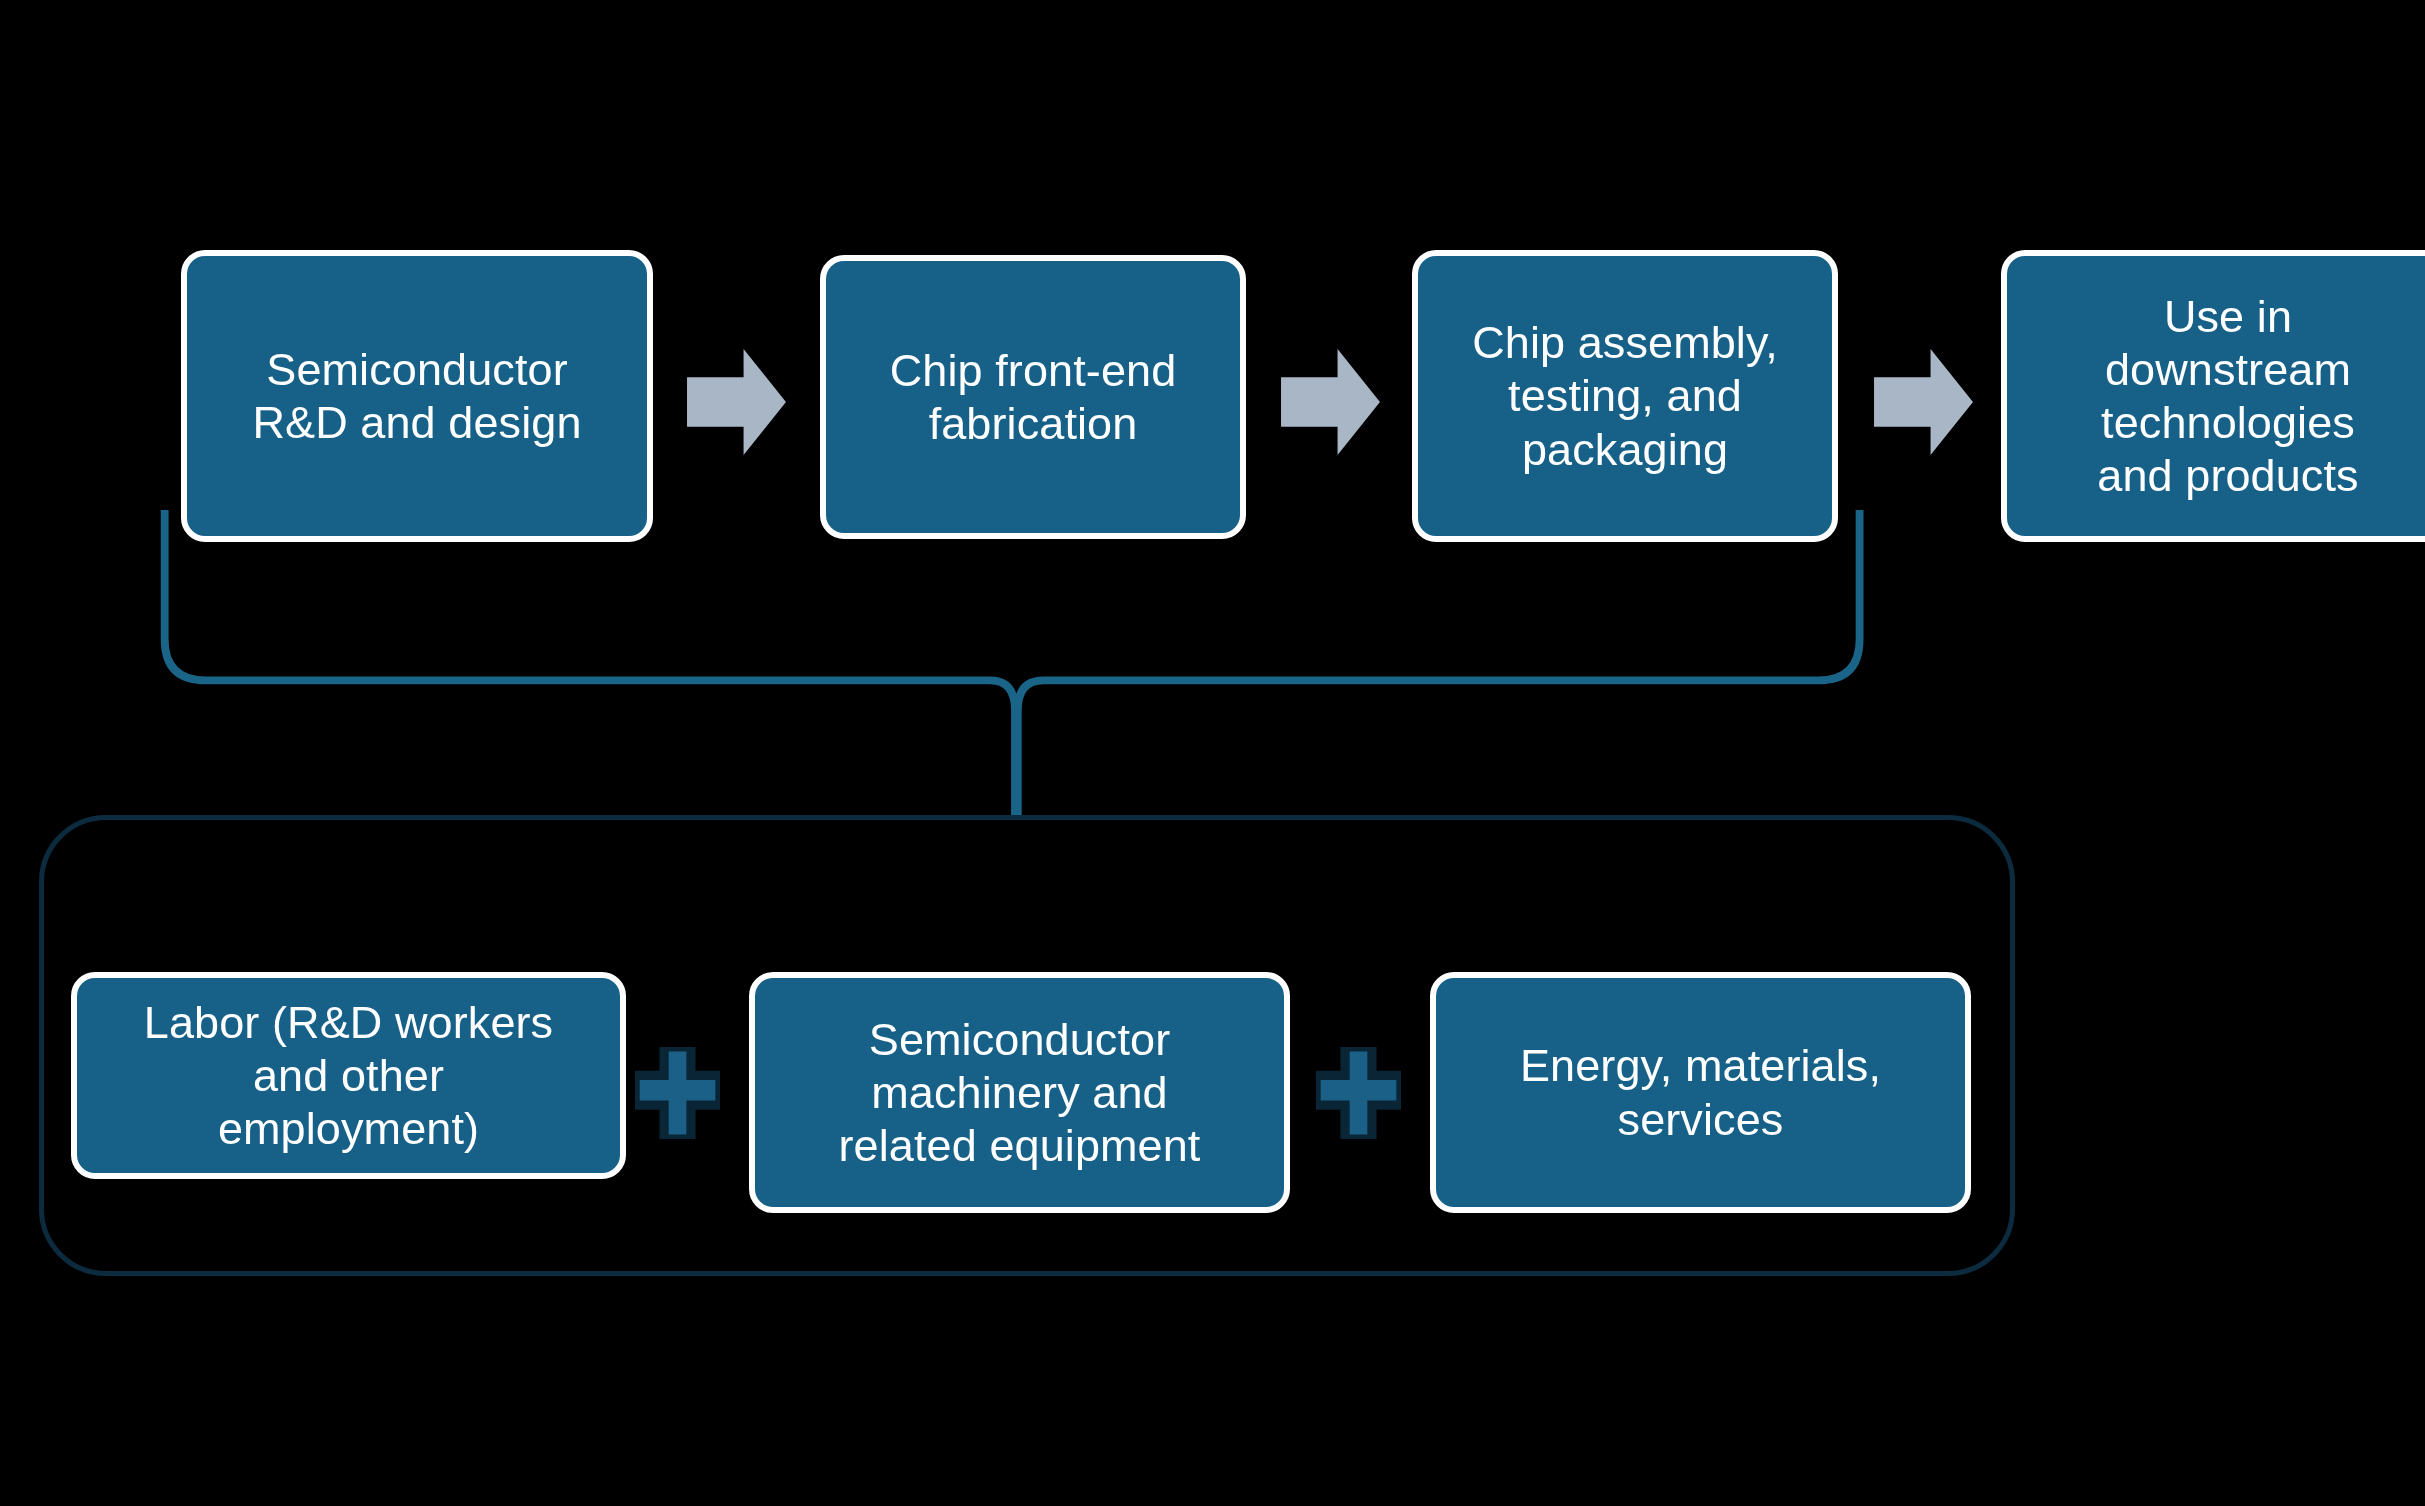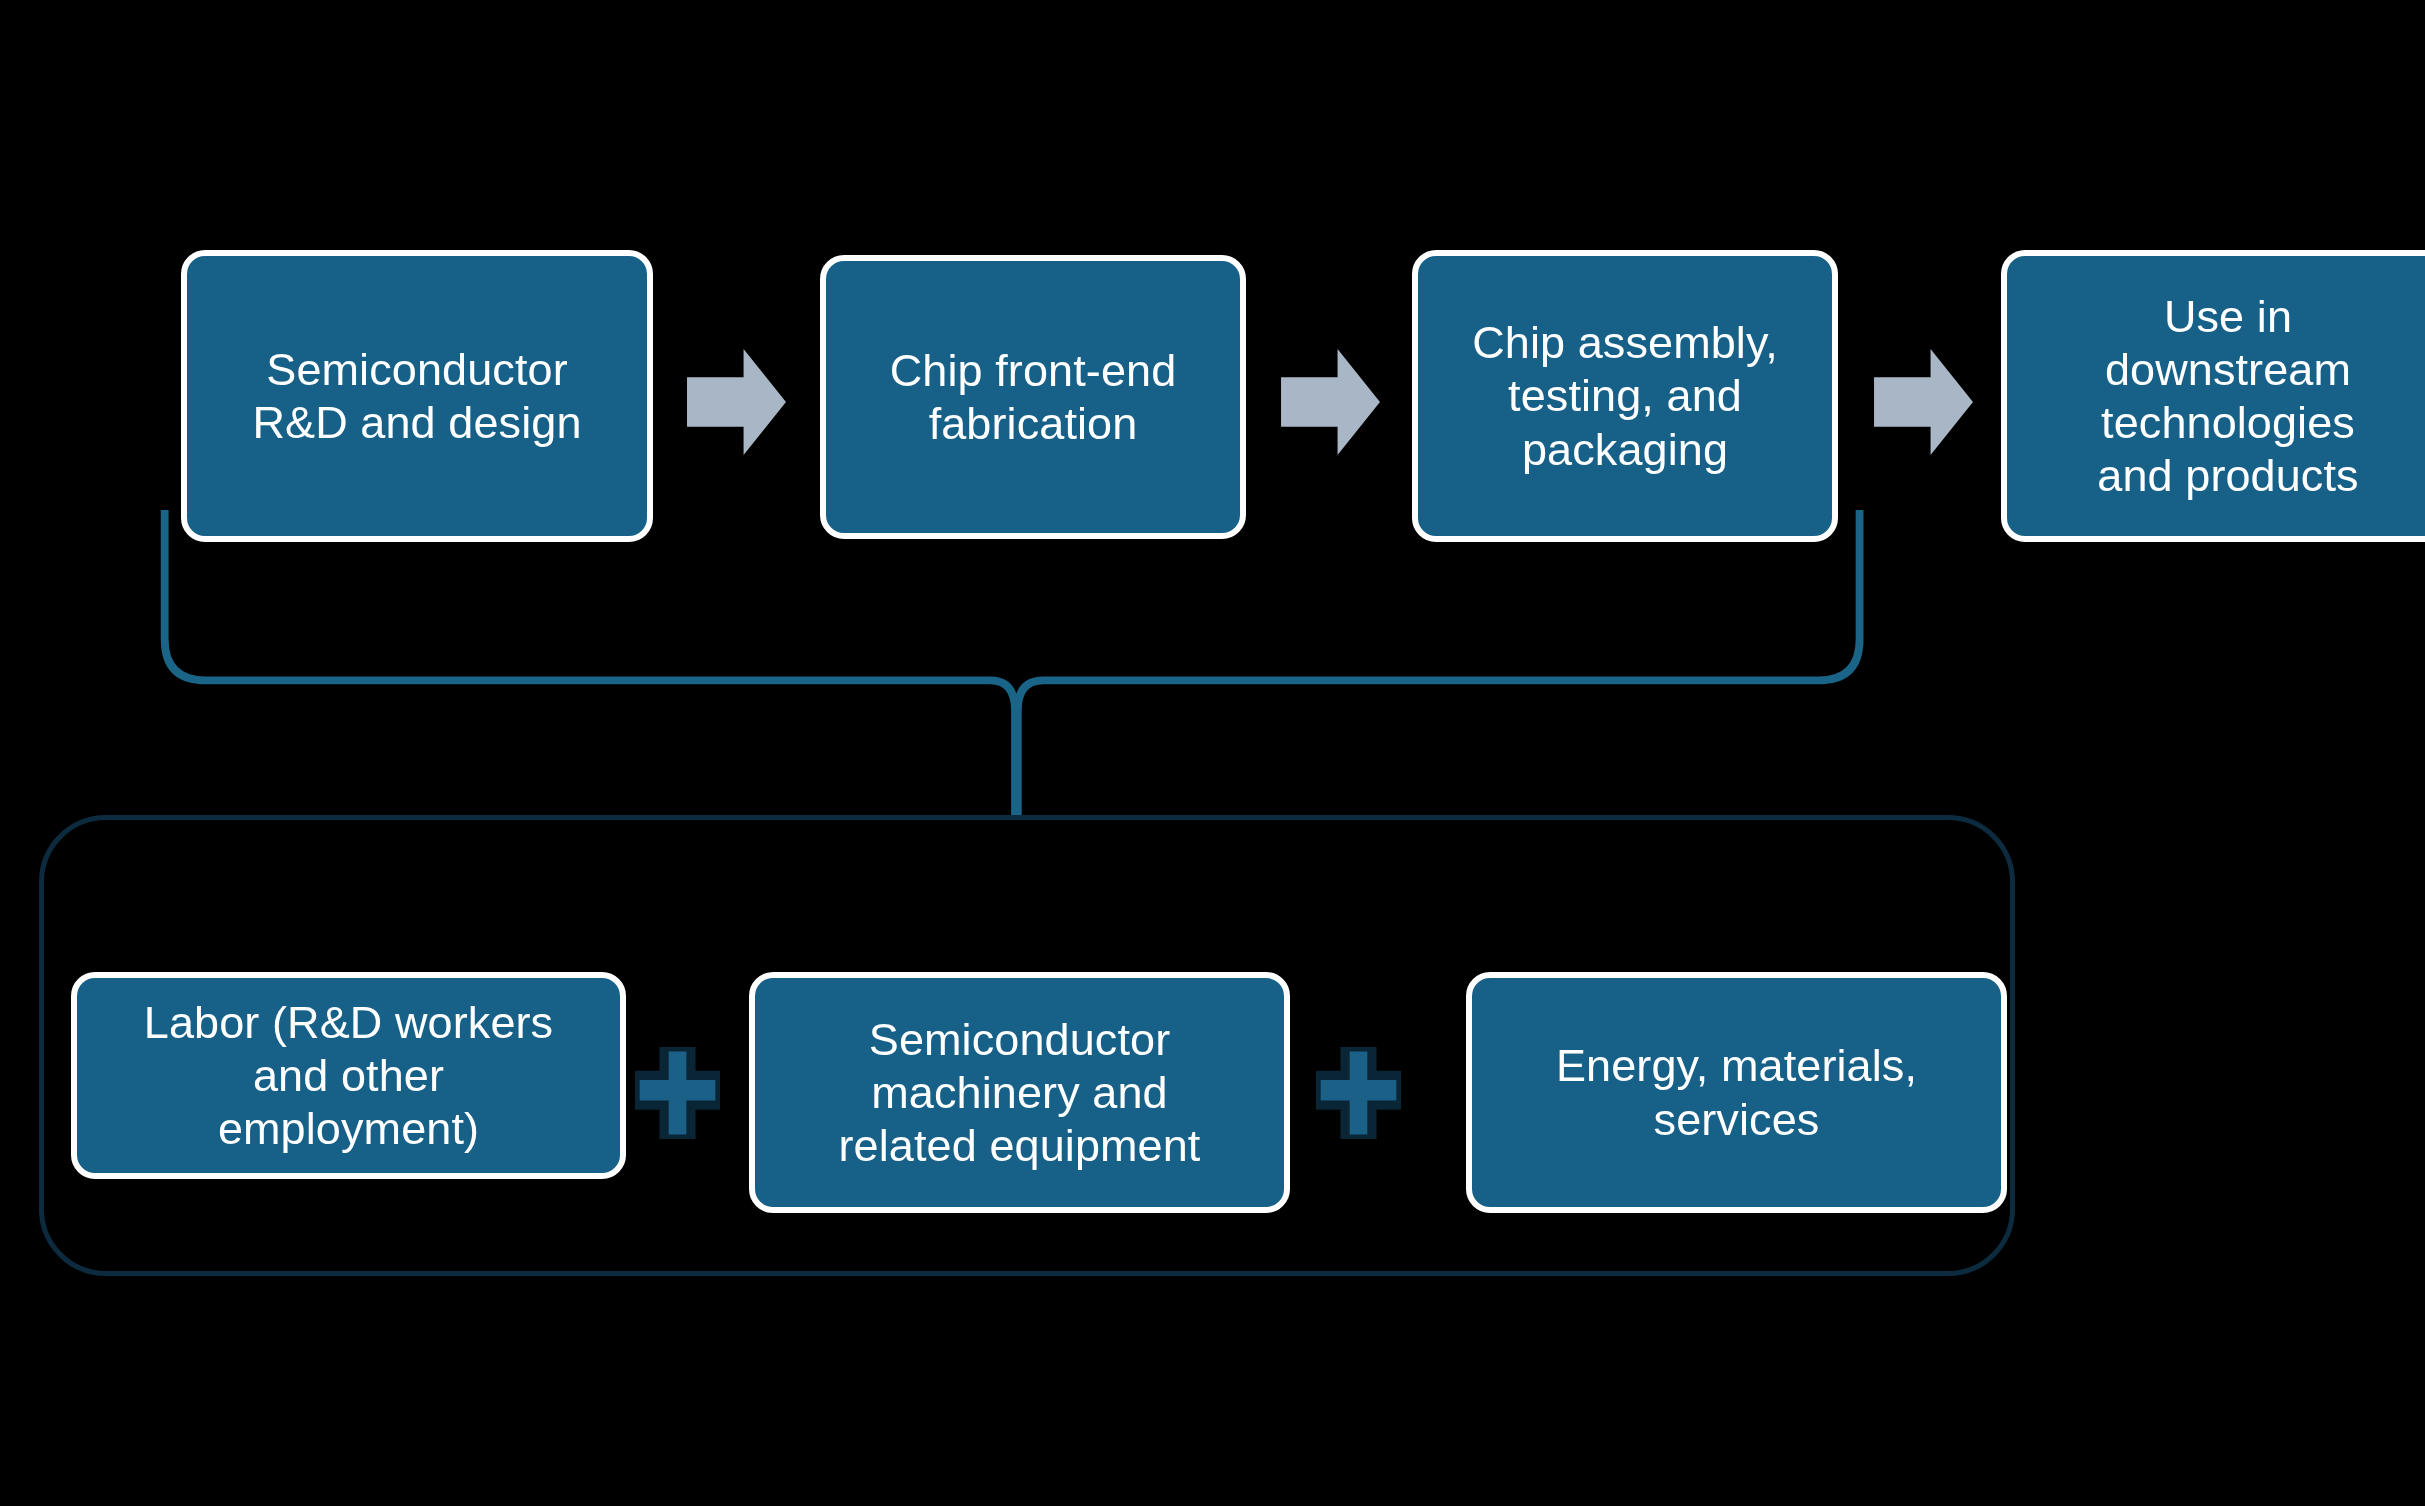--- a/index.html
+++ b/index.html
@@ -37,21 +37,21 @@
 
   
   #node-rd        { left: 181px;  top: 250px;  width: 472px; height: 292px; }
   #node-fab       { left: 820px; top: 255px;  width: 426px; height: 284px; }
   #node-atp       { left: 1412px; top: 250px;  width: 426px; height: 292px; }
   #node-downstream{ left: 2001px; top: 250px;  width: 454px; height: 292px; }
 
   
   #node-labor     { left: 71px;  top: 972px; width: 555px; height: 207px; }
   #node-machinery { left: 749px; top: 972px; width: 541px; height: 241px; }
-  #node-energy    { left: 1430px; top: 972px; width: 541px; height: 241px; margin-left: 36px; }
+  #node-energy    { left: 1430px; top: 972px; width: 541px; height: 241px; }
 
   
   .flow-arrow {
     position: absolute;
     width: 99px;
     height: 106px;
     top: 349px;
   }
   .flow-arrow svg { display: block; width: 100%; height: 100%; }
   #arrow-1 { left: 687px;  }

